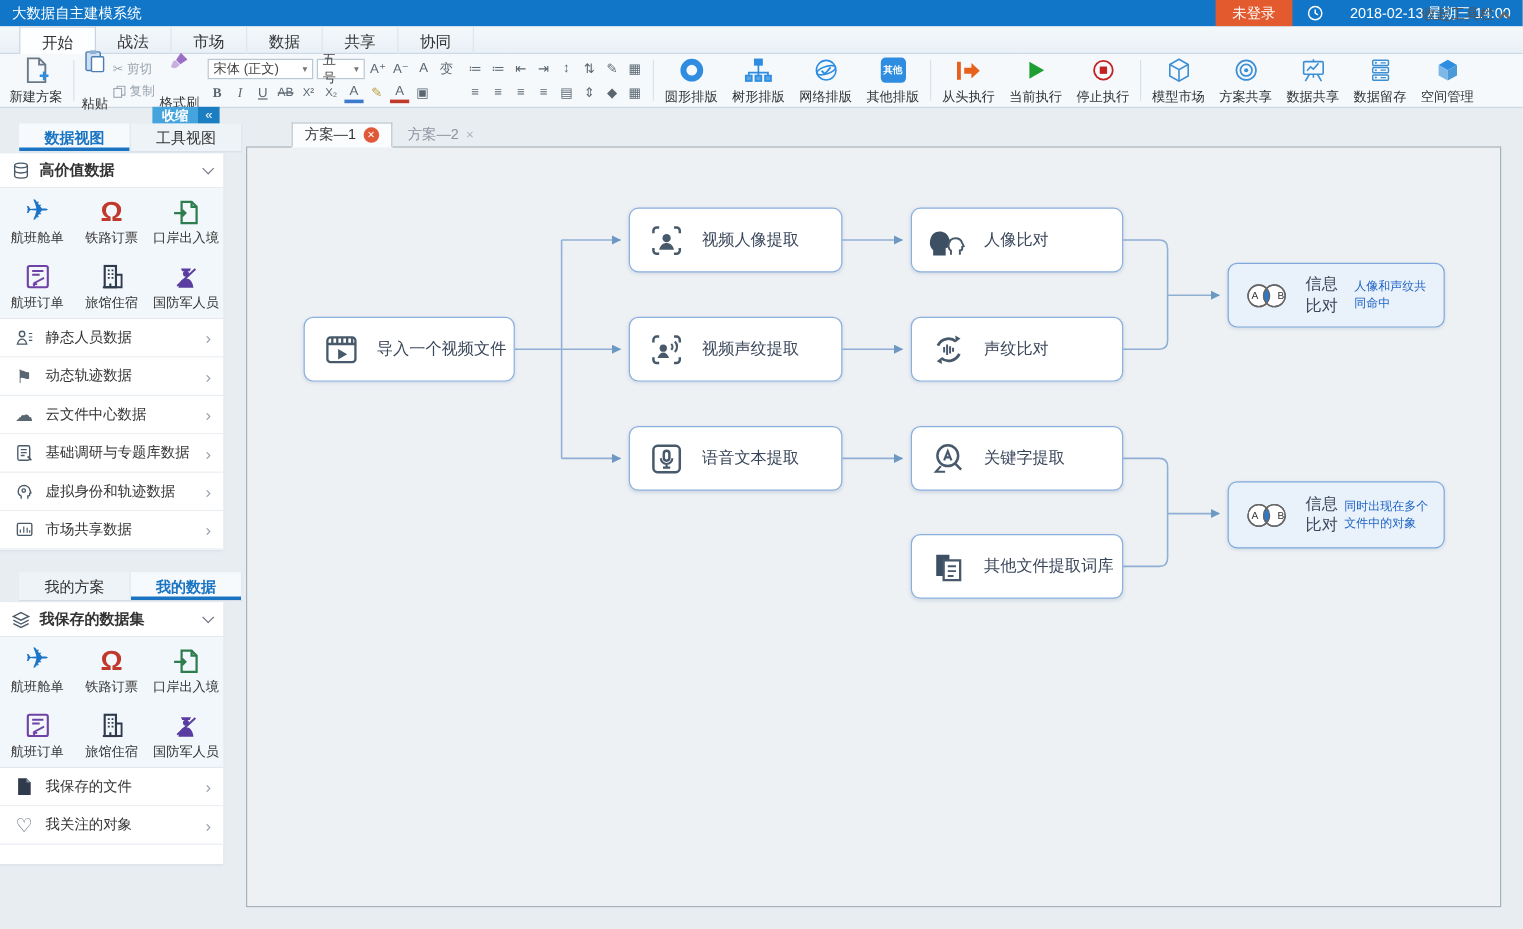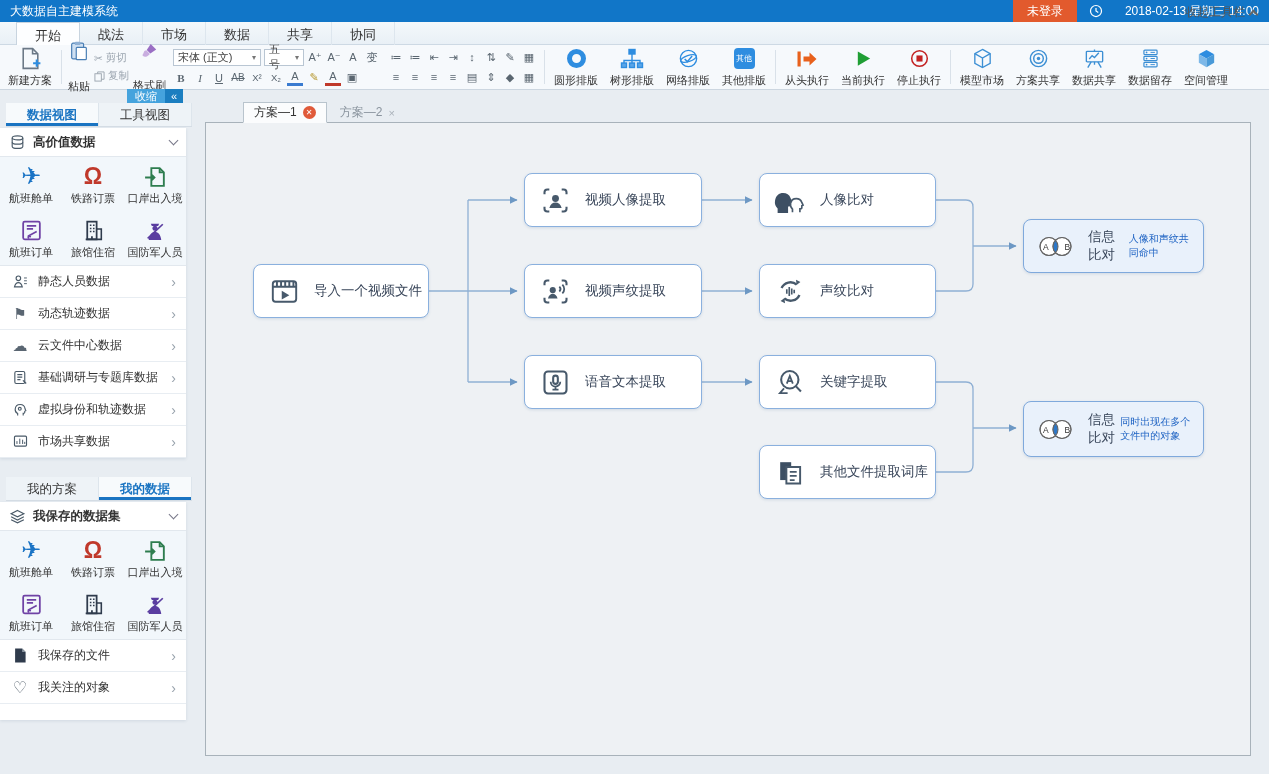--- a/index.html
+++ b/index.html
@@ -49,28 +49,28 @@
     padding:0 4px; display:flex; align-items:center; gap:5px; color:#444; cursor:pointer; }
   .selbox .dn { font-size:8px; color:#777; }
   .gbtn { min-width:16px; height:16px; display:flex; align-items:center; justify-content:center;
     font-size:11px; color:#5a6670; cursor:pointer; padding:0 1px; }
   .gbtn.bold { font-weight:bold; font-family:"Liberation Serif",serif; }
   .gbtn.italic { font-style:italic; font-family:"Liberation Serif",serif; }
   .gbtn.under { text-decoration:underline; }
   .gbtn.strike { text-decoration:line-through; font-size:10px; }
   .ring-ic { width:19px; height:19px; border:5px solid #2e8de0; border-radius:50%; }
   .other-badge { width:21px; height:21px; background:#2e8de0; border-radius:4px; color:#fff;
-    font-size:8px; display:flex; align-items:center; justify-content:center; }
+    font-size:8px; display:flex; align-items:center; justify-content:center;font-weight:bold; }
   
   .collapse-btn { position:absolute; left:127px; top:89px; height:14px; display:flex;
     cursor:pointer; font-size:11px; }
-  .collapse-btn .txt { background:#45a3dd; color:#fff; padding:0 8px; display:flex; align-items:center; }
+  .collapse-btn .txt { background:#45a3dd; color:#fff; padding:0 8px; display:flex; align-items:center;font-weight:bold; }
   .collapse-btn .arr { background:#1b7ec0; color:#fff; width:18px; display:flex;
     align-items:center; justify-content:center; font-size:11px; }
-  .side-tabs { position:absolute; left:6px; width:186px; height:24px; display:flex;
+  .side-tabs { position:absolute; left:16px; width:186px; height:24px; display:flex;
     background:#eef3f7; border-bottom:1px solid #d5dde5; }
   .stab { flex:1; text-align:center; padding-top:4px; font-size:12.5px; color:#333;
     border-right:1px solid #dde5ec; cursor:pointer; }
   .stab.active { color:#1a74c2; font-weight:bold; box-shadow:inset 0 -3px 0 #1a74c2; background:#f7fafc; }
   .panel { position:absolute; left:0; width:186px; background:#fff; box-shadow:0 1px 3px rgba(40,70,110,.12); }
   .sechdr { height:29px; display:flex; align-items:center; gap:7px; padding:0 9px;
     border-bottom:1px solid #e2e8ee; font-size:12.5px; font-weight:bold; cursor:pointer; background:#fff; }
   .sechdr .flex1 { flex:1; }
   .chev-dn { width:7px; height:7px; border-right:1.5px solid #778; border-bottom:1.5px solid #778;
     transform:rotate(45deg); margin-top:-3px; }

